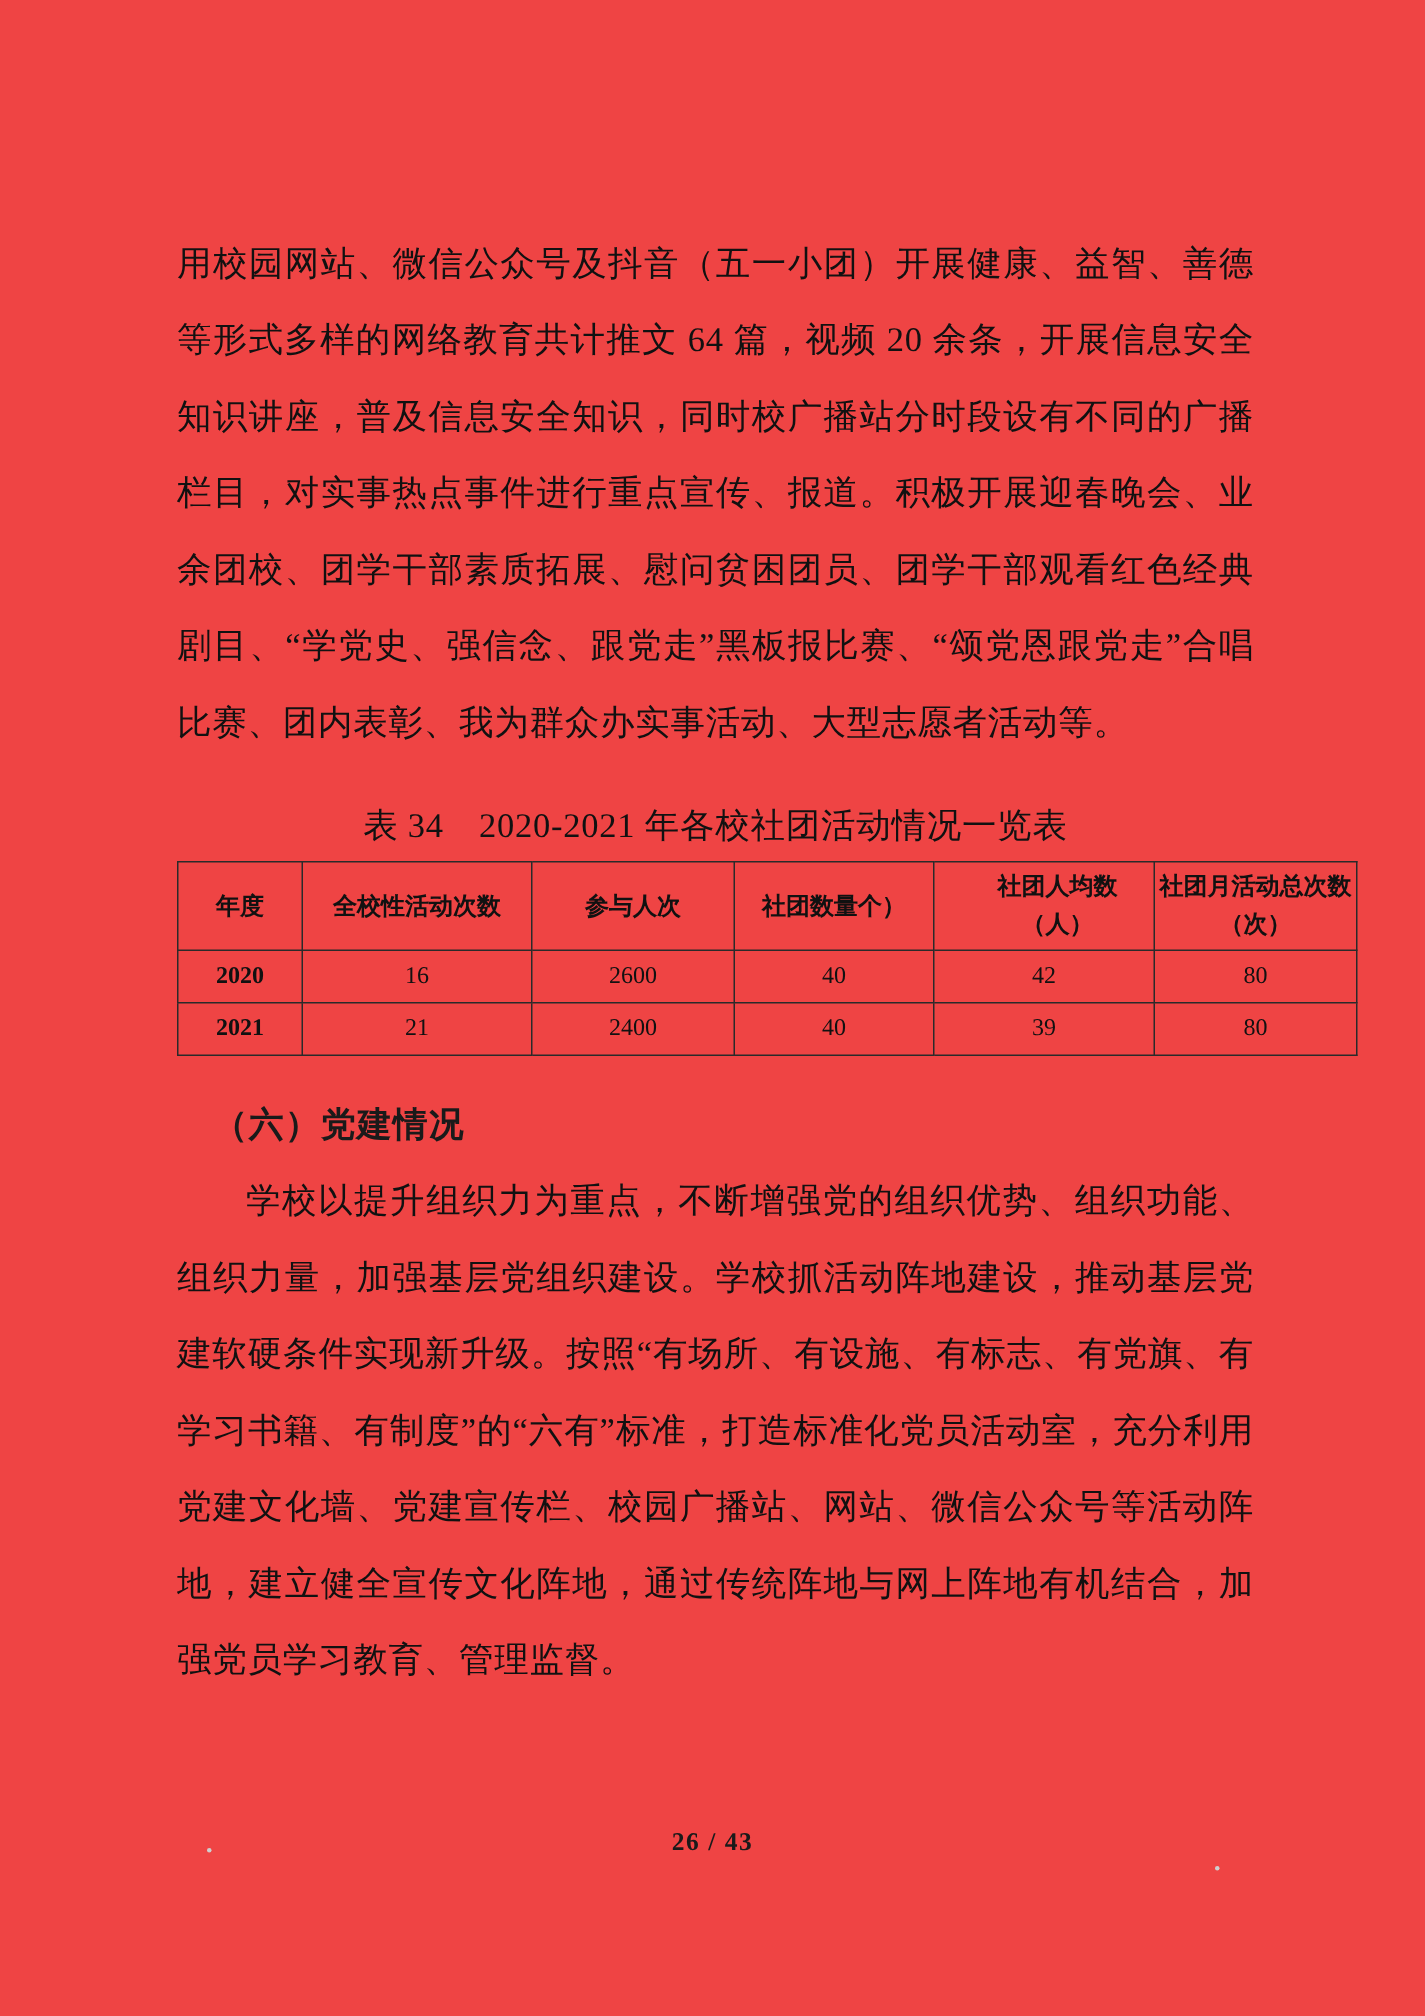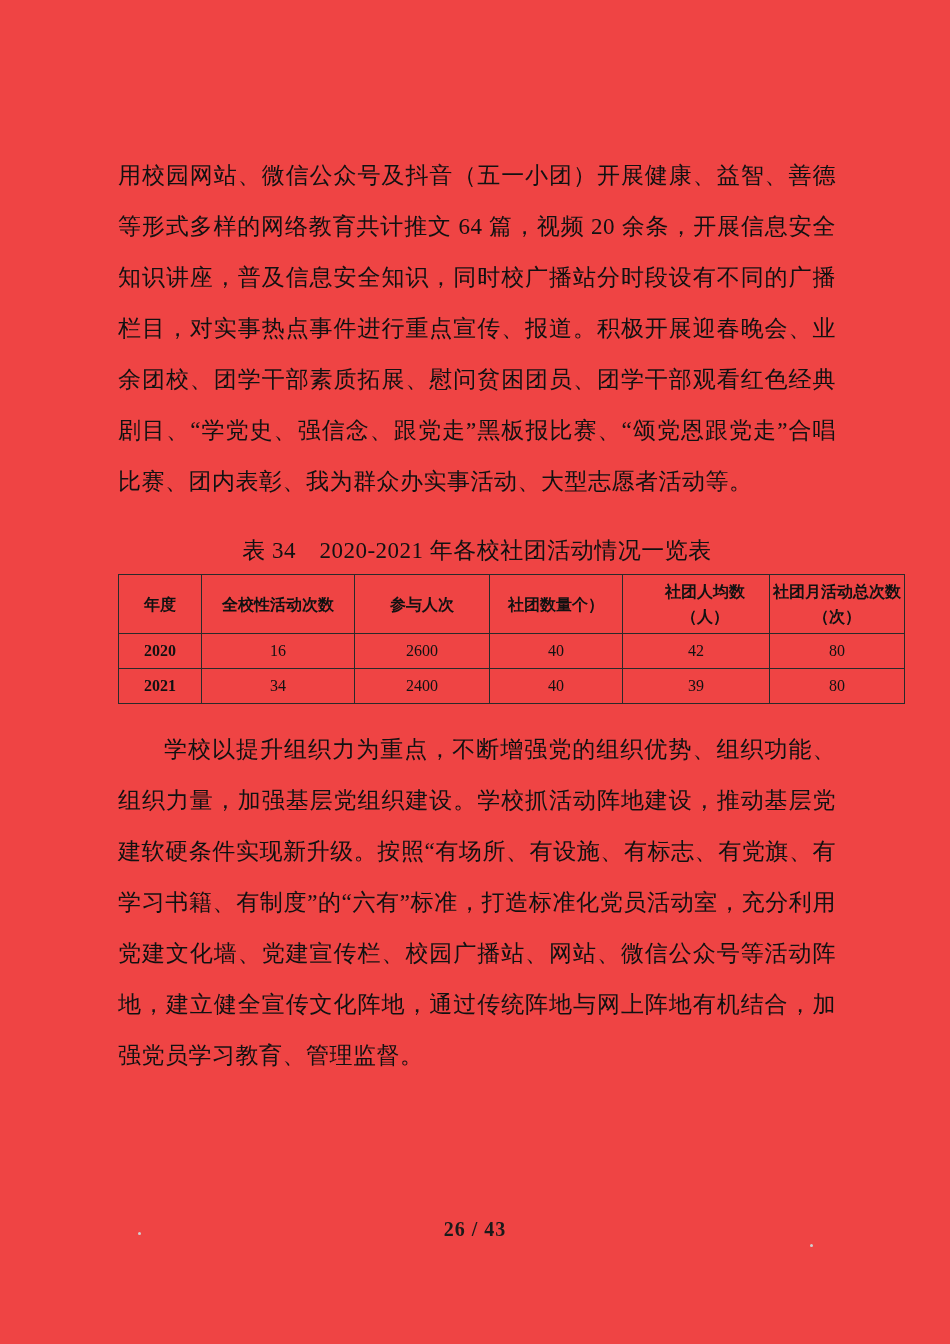--- a/index.html
+++ b/index.html
@@ -90,21 +90,21 @@
     line-height: 51px;
     text-indent: 46px;
     letter-spacing: 1px;
   }
   .footer {
     position: absolute;
     left: 0;
     top: 1218px;
     width: 950px;
     text-align: center;
-    font-size: 20px;
+    font-size: 17px;
     font-weight: bold;
     color: #1a1a1a;
     letter-spacing: 1px;
   }
   .speck {
     position: absolute;
     background: #cfcfcf;
     border-radius: 50%;
   }
 </style>
@@ -139,31 +139,32 @@
         <tr>
           <td class="year-cell">2020</td>
           <td>16</td>
           <td>2600</td>
           <td>40</td>
           <td>42</td>
           <td>80</td>
         </tr>
         <tr>
           <td class="year-cell">2021</td>
-          <td>34</td>
+          <td>21</td>
           <td>2400</td>
           <td>40</td>
           <td>39</td>
           <td>80</td>
         </tr>
       </tbody>
     </table>
 
     <div class="spacer-small"></div>
 
+    <p class="heading-l1">（六）党建情况</p>
 
 
     <p class="body-para indent">学校以提升组织力为重点，不断增强党的组织优势、组织功能、组织力量，加强基层党组织建设。学校抓活动阵地建设，推动基层党建软硬条件实现新升级。按照“有场所、有设施、有标志、有党旗、有学习书籍、有制度”的“六有”标准，打造标准化党员活动室，充分利用党建文化墙、党建宣传栏、校园广播站、网站、微信公众号等活动阵地，建立健全宣传文化阵地，通过传统阵地与网上阵地有机结合，加强党员学习教育、管理监督。</p>
 
   </div>
 
   <div class="footer">26 / 43</div>
 
 </div>
 

